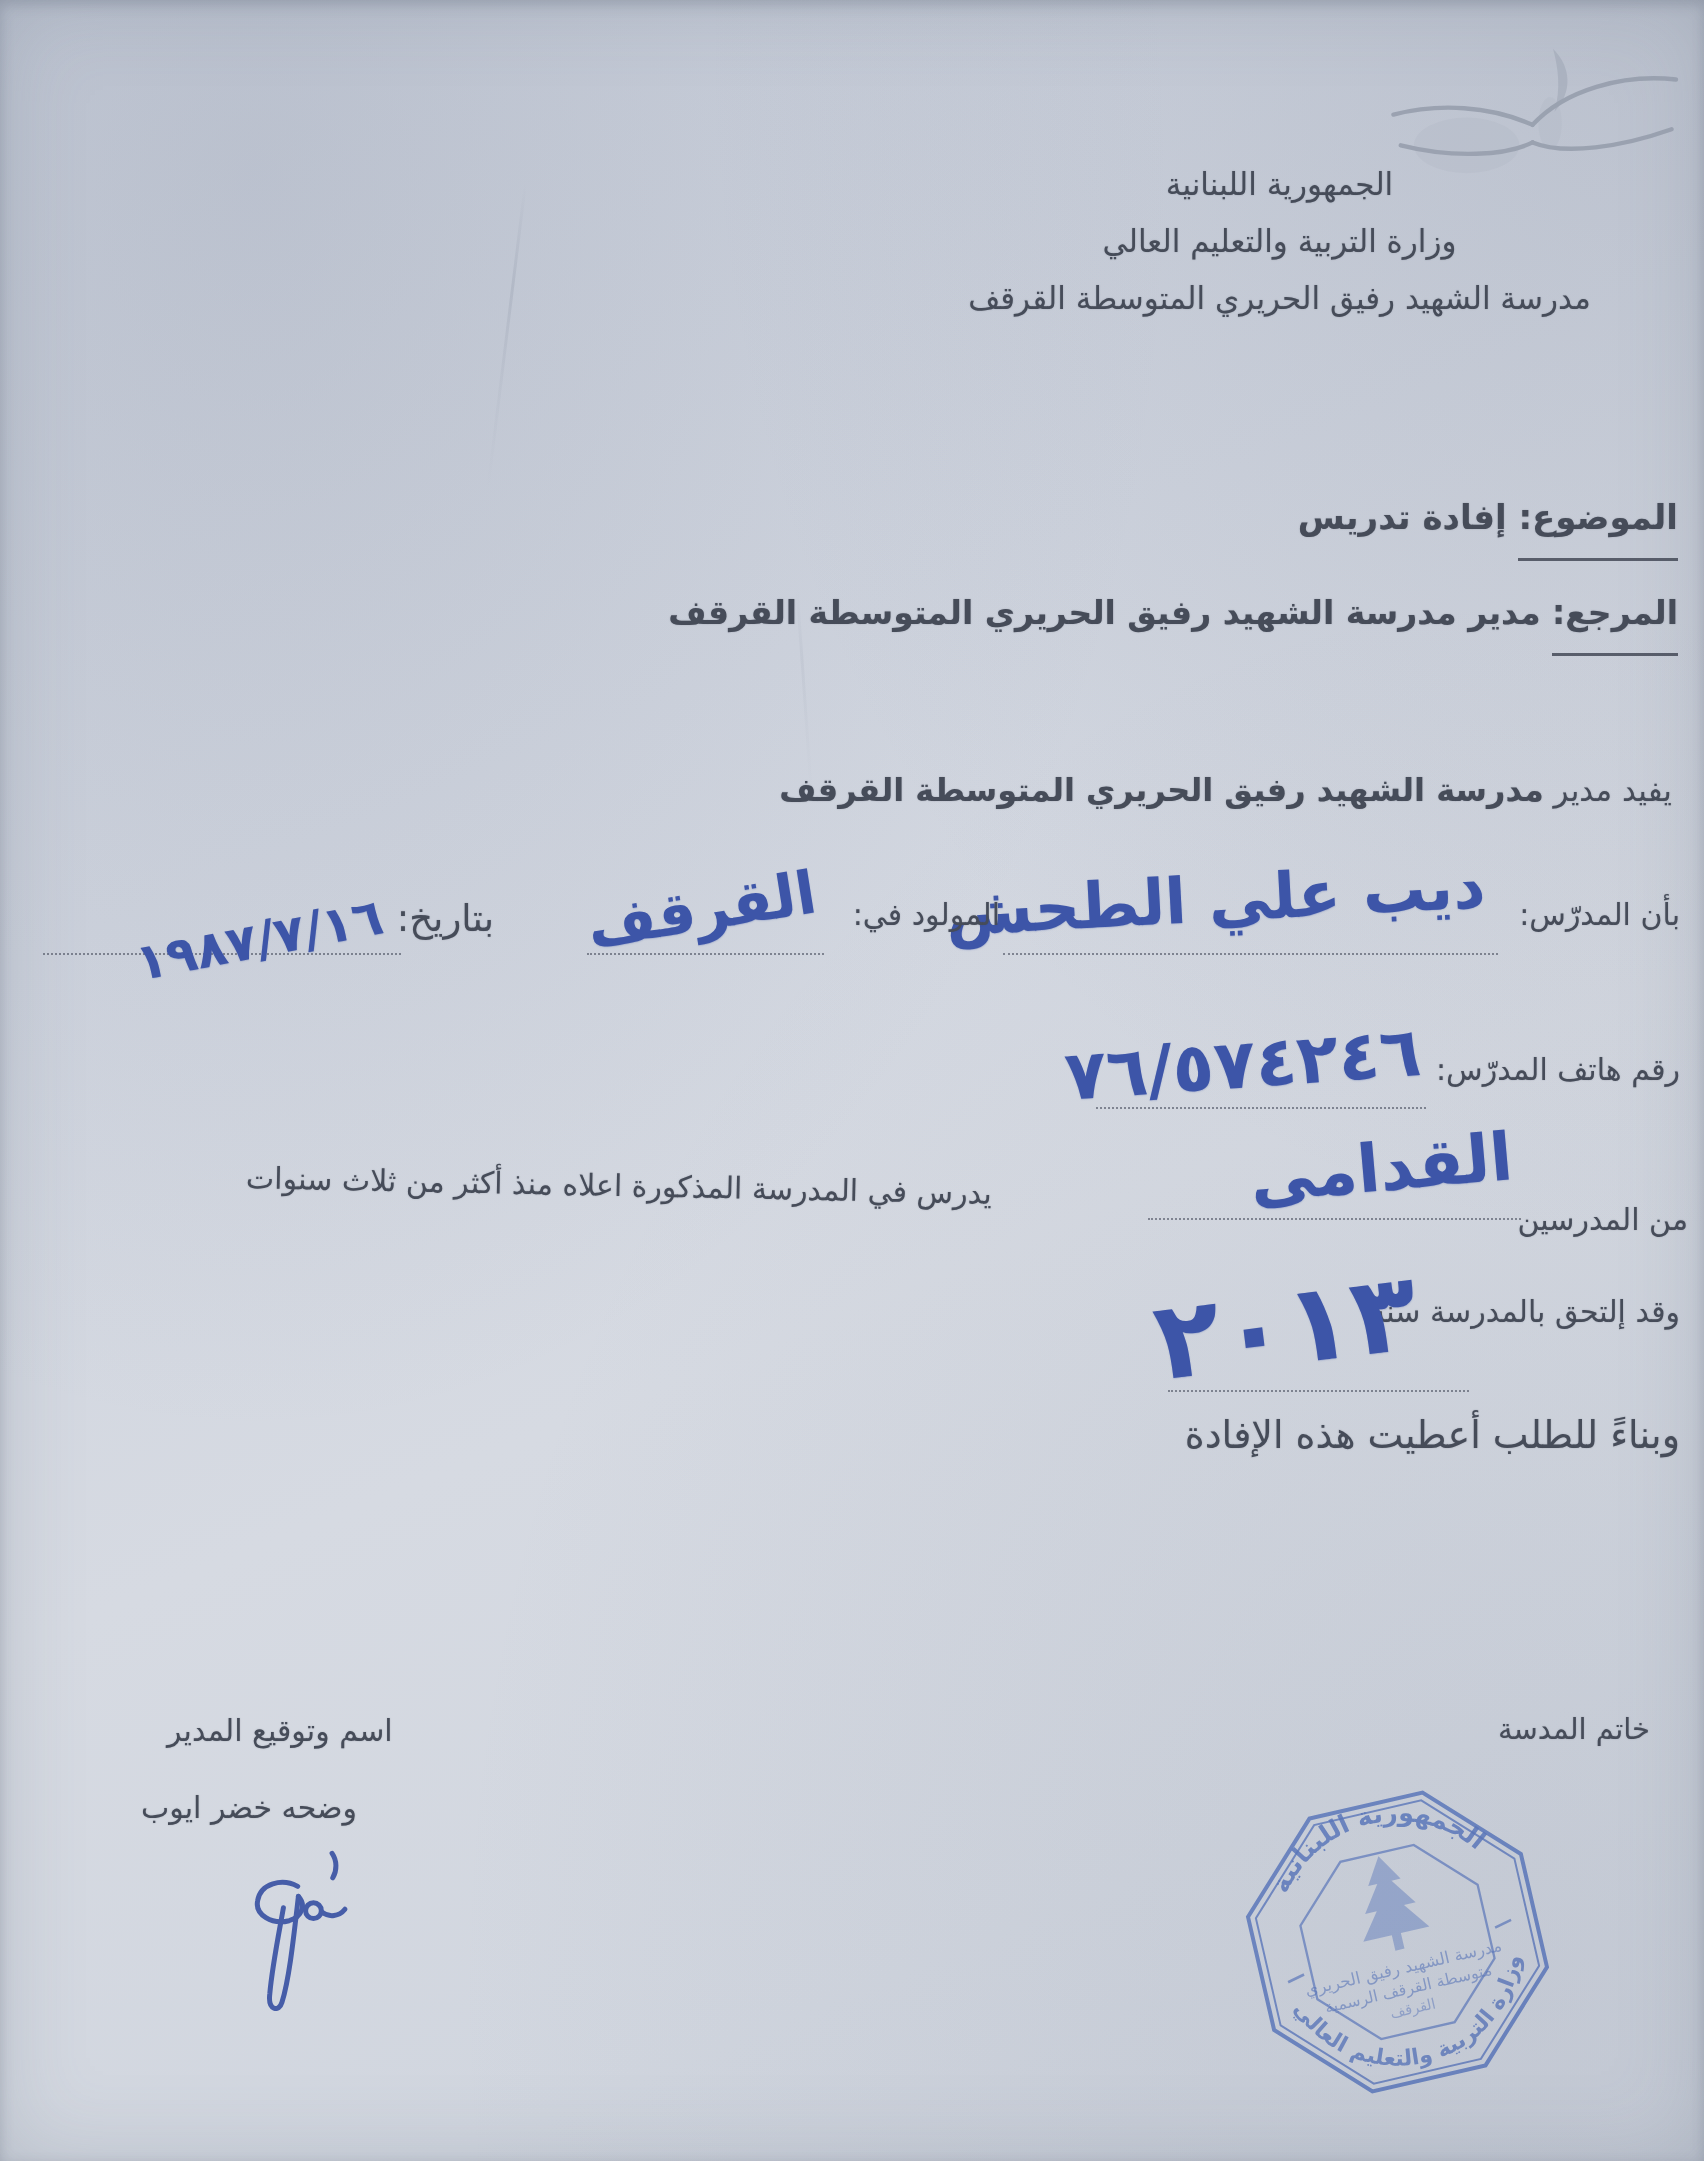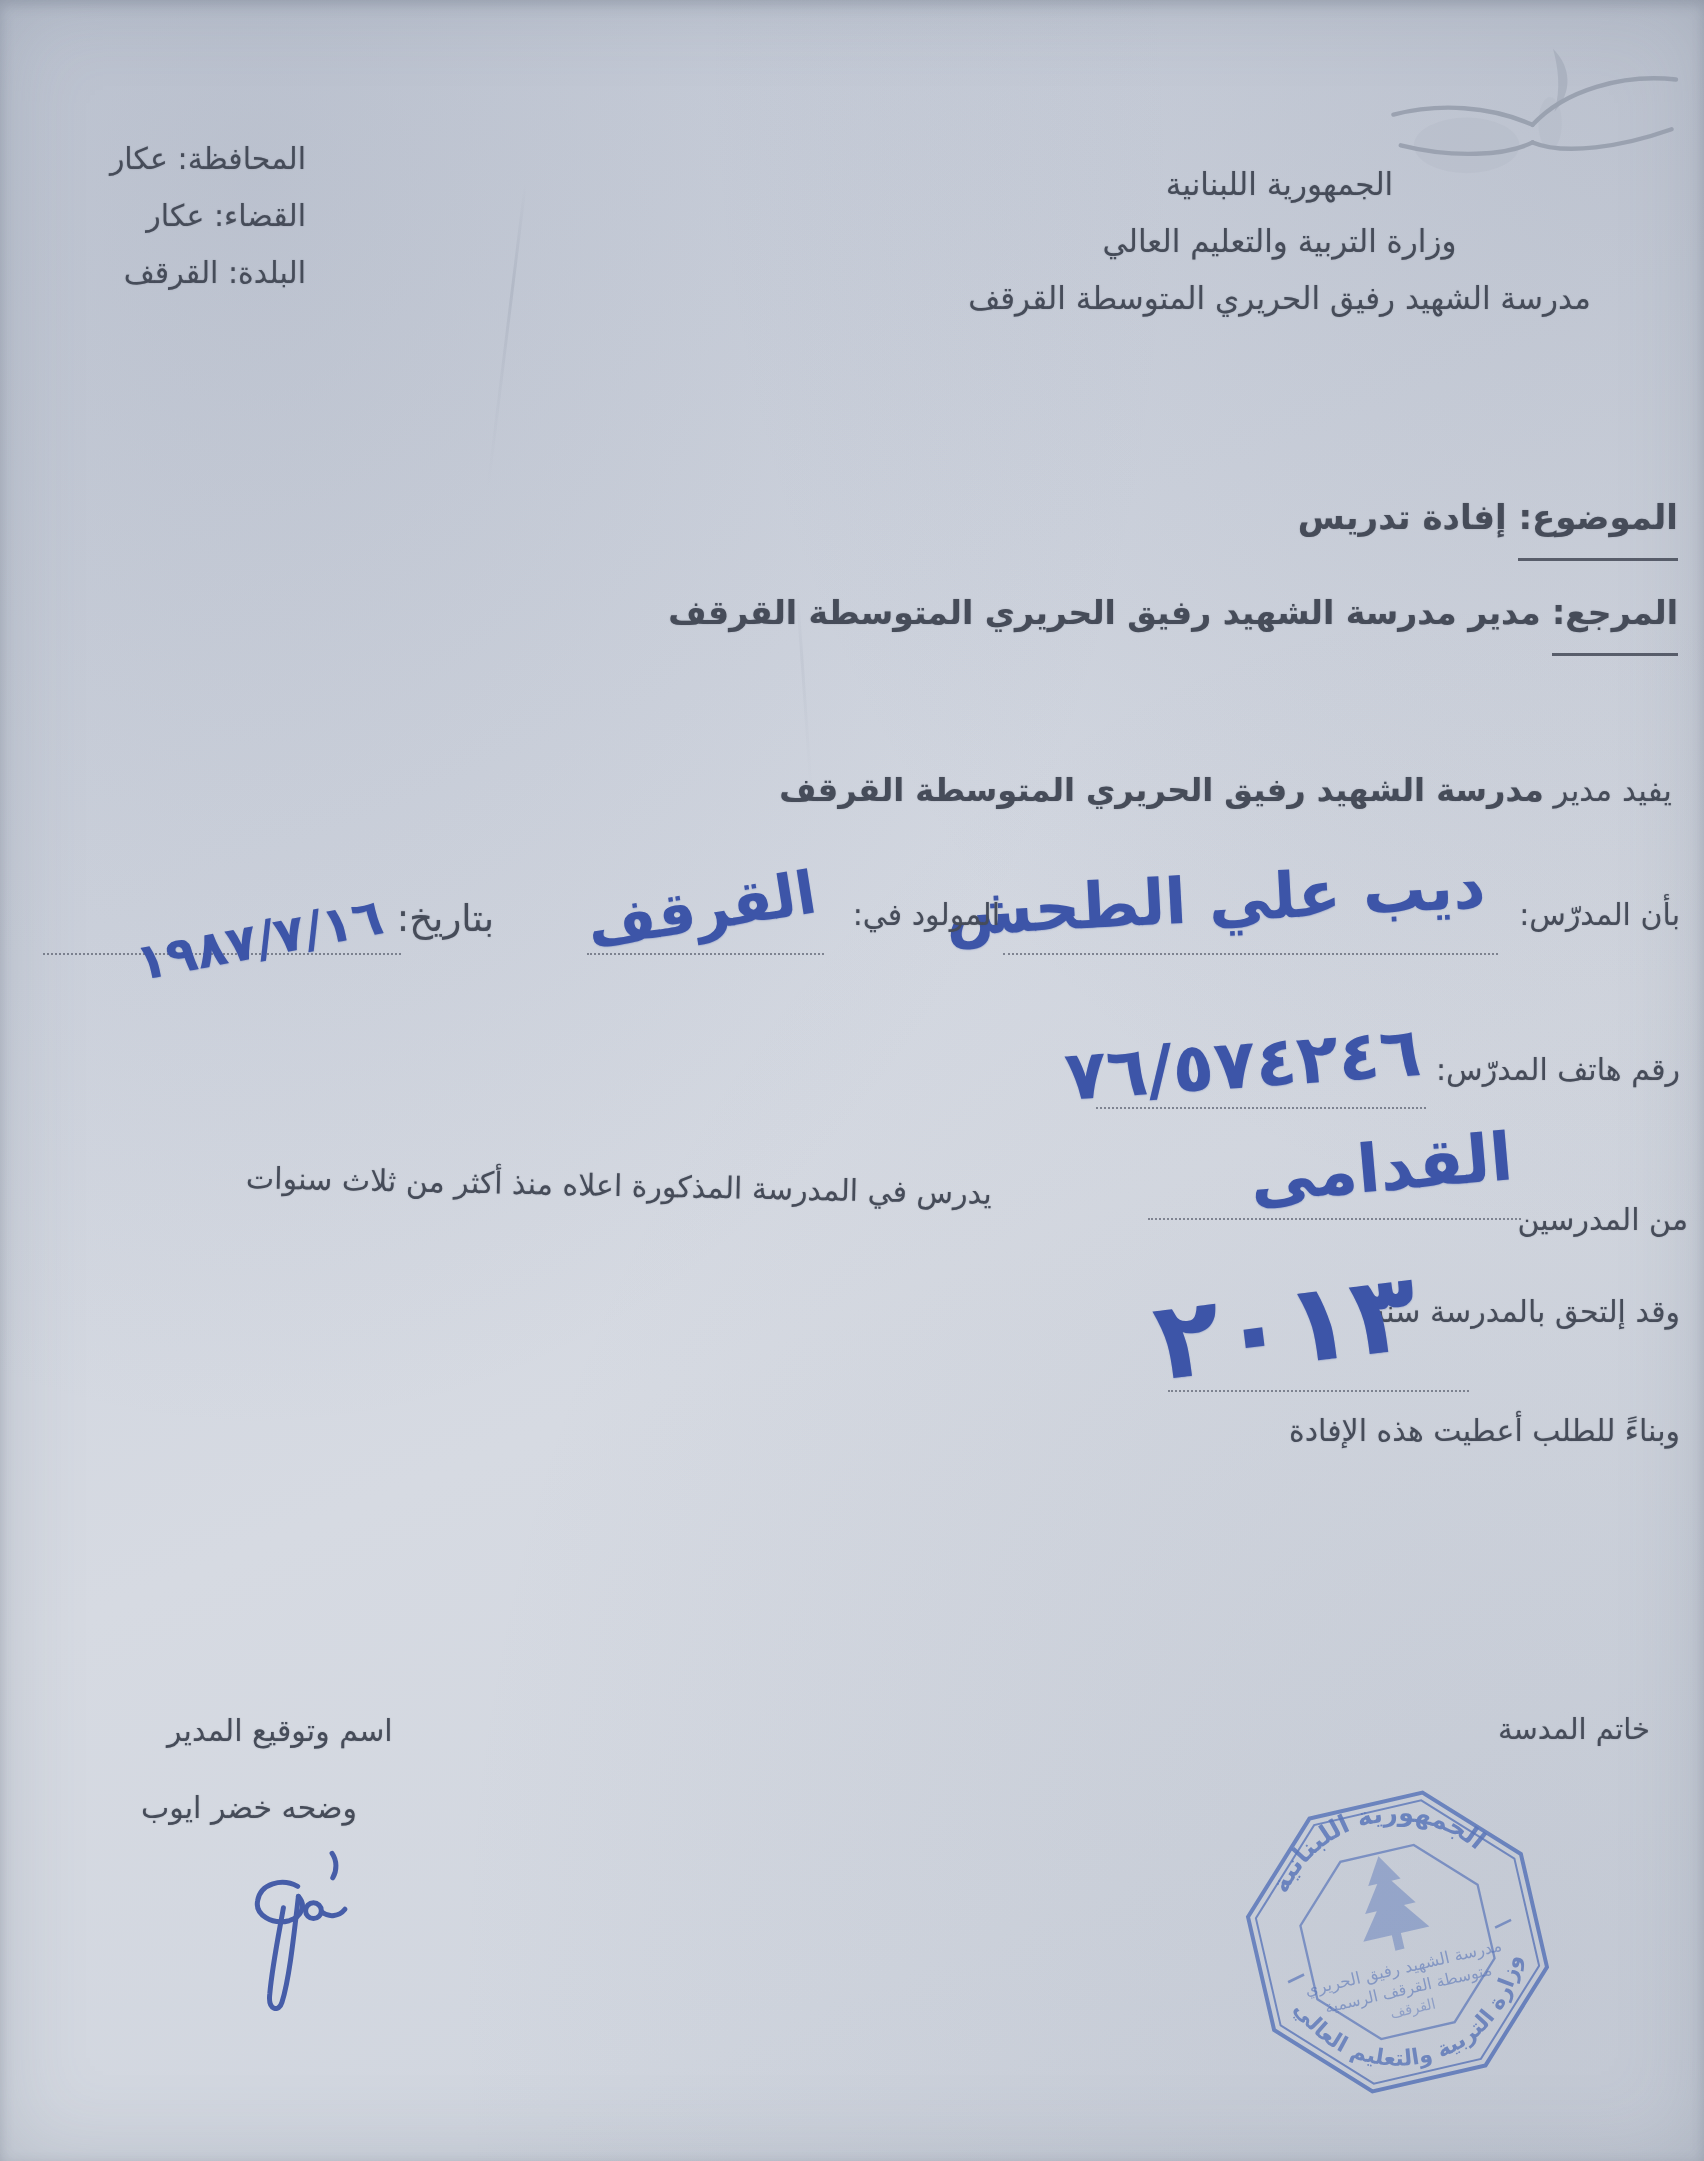--- a/index.html
+++ b/index.html
@@ -52,34 +52,20 @@
       <path d="M208,144 C252,162 330,150 398,126" stroke="#8f97a6" stroke-width="6" fill="none" stroke-linecap="round"></path>
     </svg>
   </div>
 
   <div class="abs printed" style="left:957px;top:156px;width:645px;text-align:center;font-size:31px;line-height:57px;white-space:nowrap;">
     <div>الجمهورية اللبنانية</div>
     <div>وزارة التربية والتعليم العالي</div>
     <div>مدرسة الشهيد رفيق الحريري المتوسطة القرقف</div>
   </div>
 
-  <div class="abs printed" style="right:1398px;top:130px;text-align:right;font-size:30px;line-height:57px;white-space:nowrap;">
-    <div>
-      <span>المحافظة:</span>
-      <span>عكار</span>
-    </div>
-    <div>
-      <span>القضاء:</span>
-      <span>عكار</span>
-    </div>
-    <div>
-      <span>البلدة:</span>
-      <span>القرقف</span>
-    </div>
-  </div>
 
   <div class="abs printed b nowrap" style="right:26px;top:497px;font-size:34px;">
     <span class="uline">الموضوع:</span>
     <span>إفادة تدريس</span>
   </div>
 
   <div class="abs printed b nowrap" style="right:26px;top:593px;font-size:33px;margin-left:24px;">
     <span class="uline">المرجع:</span>
     <span>مدير مدرسة الشهيد رفيق الحريري المتوسطة القرقف</span>
   </div>
@@ -107,21 +93,21 @@
 
   <div class="abs printed nowrap" style="right:16px;top:1174px;font-size:30px;margin-top:28px;">من المدرسين</div>
   <div class="dots" style="right:183px;top:1218px;width:373px;"></div>
   <div class="abs hand" style="right:192px;top:1118px;font-size:66px;transform:rotate(-5deg);transform-origin:right center;">القدامى</div>
   <div class="abs printed nowrap" style="right:712px;top:1168px;font-size:30px;transform:rotate(1.2deg);">يدرس في المدرسة المذكورة اعلاه منذ أكثر من ثلاث سنوات</div>
 
   <div class="abs printed nowrap" style="right:24px;top:1294px;font-size:30px;">وقد إلتحق بالمدرسة سنة</div>
   <div class="dots" style="right:235px;top:1390px;width:301px;"></div>
   <div class="abs hand" style="right:287px;top:1248px;font-size:108px;letter-spacing:7.2px;transform:rotate(-7deg);transform-origin:right center;">٢٠١٣</div>
 
-  <div class="abs printed nowrap" style="right:24px;top:1413px;font-size:30px;">وبناءً للطلب أعطيت هذه الإفادة</div>
+  <div class="abs printed nowrap" style="right:24px;top:1413px;font-size:38px;">وبناءً للطلب أعطيت هذه الإفادة</div>
 
   <div class="abs printed nowrap" style="right:54px;top:1712px;font-size:29px;">خاتم المدسة</div>
 
   <div class="abs printed nowrap" style="left:167px;top:1713px;font-size:30px;">اسم وتوقيع المدير</div>
   <div class="abs printed nowrap" style="left:141px;top:1790px;font-size:30px;letter-spacing:1.4px;">وضحه خضر ايوب</div>
 
   <div class="abs" style="left:229px;top:1839px;width:136px;height:172px;">
     <svg width="136" height="172" viewBox="0 0 190 240" stroke="#3b53a4" stroke-width="7" fill="none" stroke-linecap="round" opacity="0.92">
       <path d="M96,66 C74,54 44,62 40,86 C36,106 60,120 84,114 C102,109 108,92 97,80"></path>
       <path d="M97,80 C90,140 84,196 74,228 C70,242 54,240 57,216 C60,180 70,130 76,96"></path>

